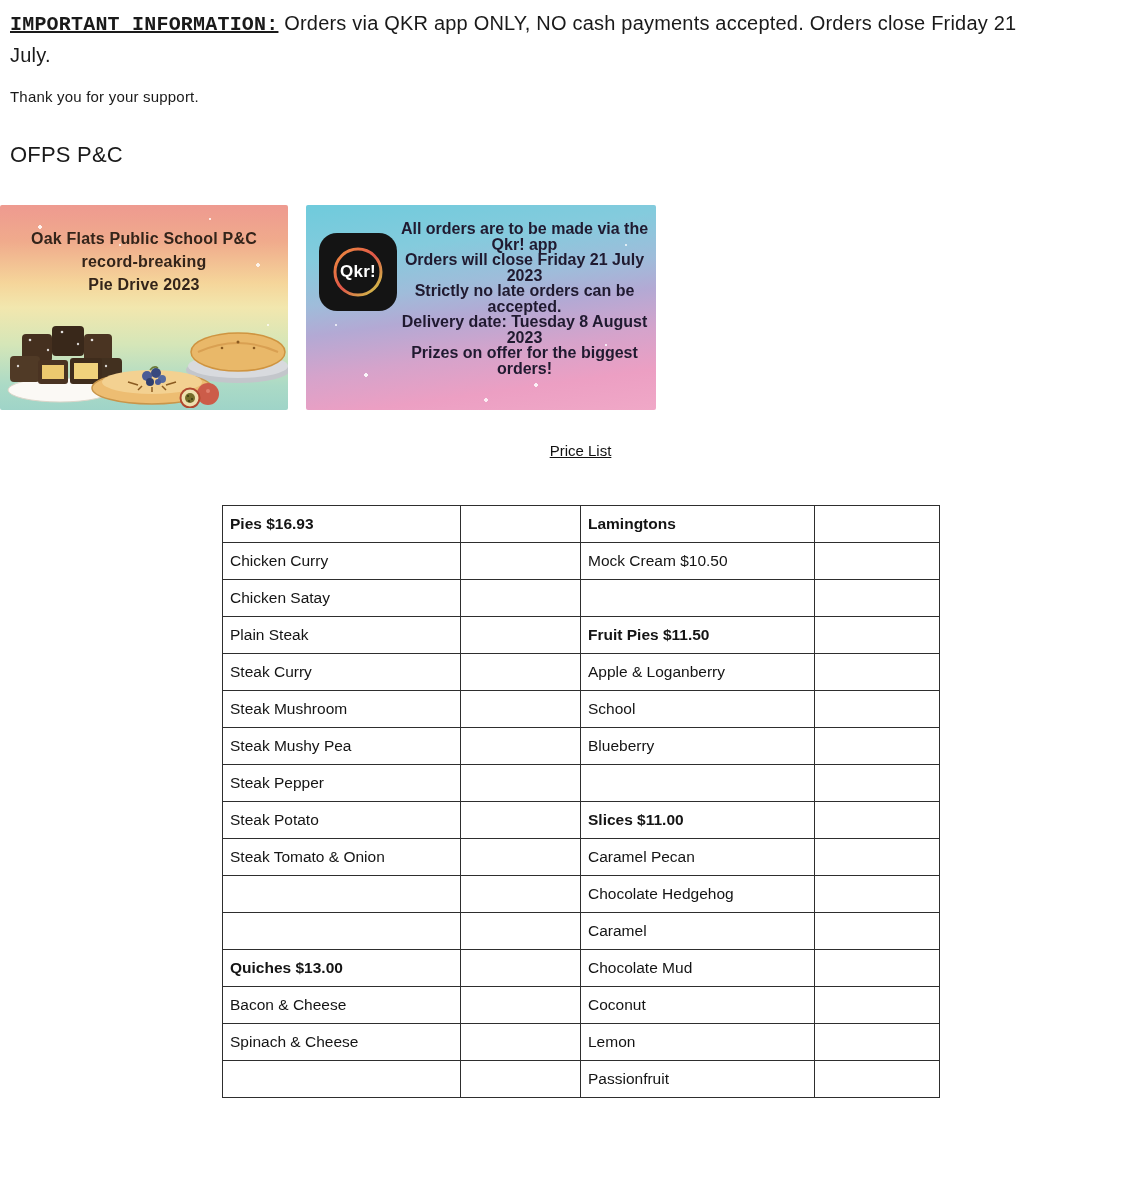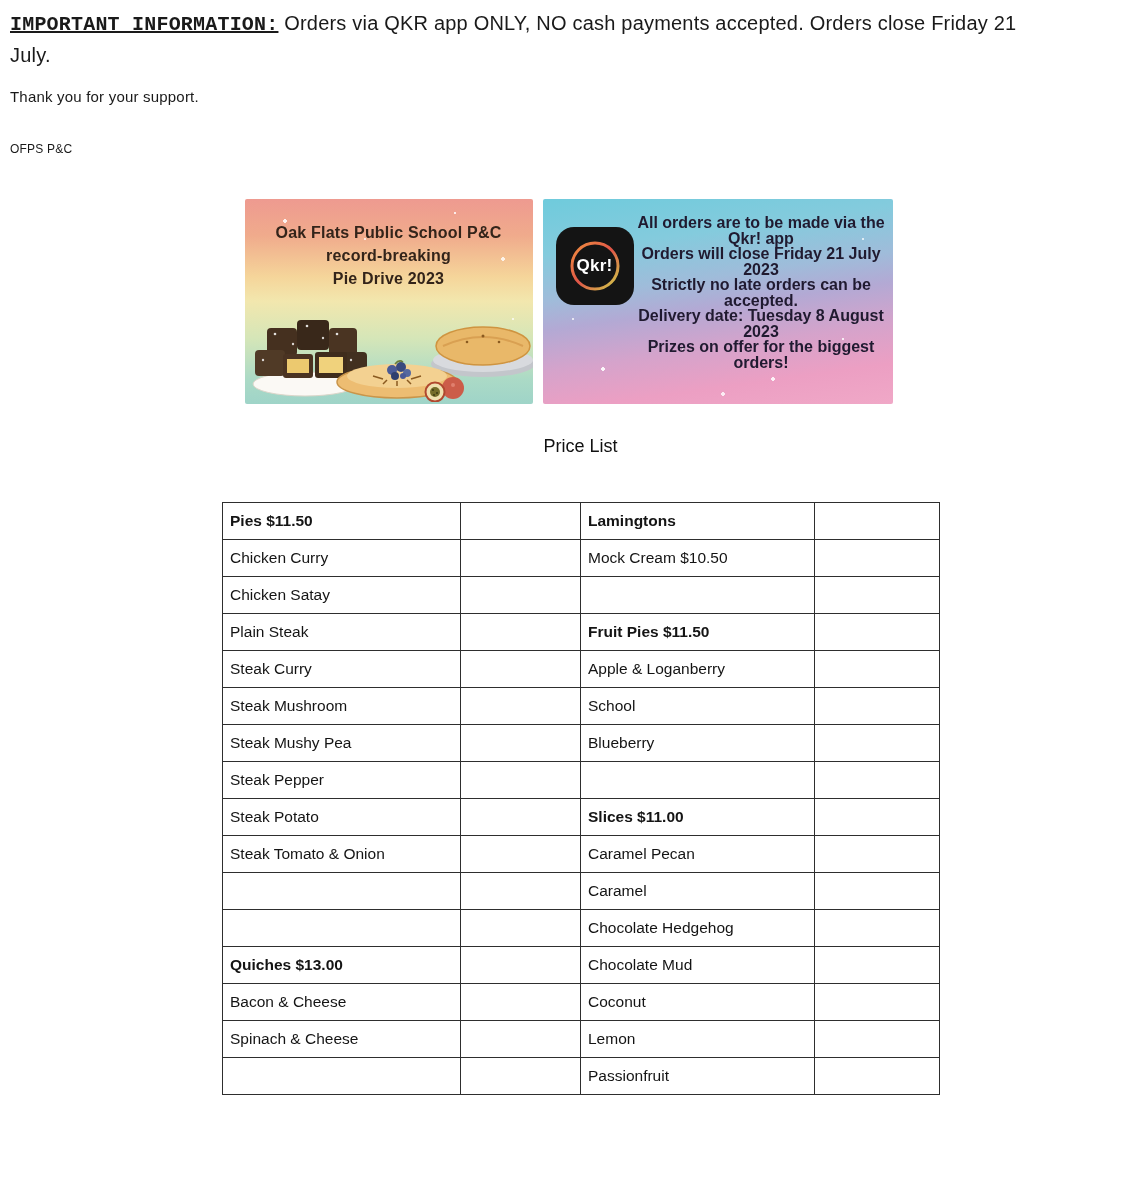--- a/index.html
+++ b/index.html
@@ -10,24 +10,24 @@
     font-family: "Liberation Sans", sans-serif;
     color: #1a1a1a;
     overflow: hidden;
   }
 
   
   .intro { margin: 8px 10px 0 10px; font-size: 20px; line-height: 30px; letter-spacing: 0.2px; }
   .b { font-weight: bold; font-family: Liberation Mono, monospace; }
   .u { text-decoration: underline; }
   .thanks  { margin: 12px 10px 0 10px; font-size: 15px; line-height: 30px; letter-spacing: 0.2px; }
-  .signoff { margin: 22px 10px 0 10px; font-size: 12px; line-height: 30px; letter-spacing: 0.2px; }
+  .signoff { margin: 28px 10px 0 10px; font-size: 22px; line-height: 30px; letter-spacing: 0.2px; }
 
   
-  .banner { display: flex; justify-content: center; gap: 10px; margin-top: 35px; }
+  .banner { display: flex; gap: 18px; margin-top: 35px; }
   .panel { height: 205px; position: relative; overflow: hidden; border-radius: 2px; }
 
   .panel-left {
     width: 288px;
     background-image:
       radial-gradient(3px 3px at 40px 22px,  rgba(255,255,255,.85) 60%, transparent 70%),
       radial-gradient(2px 2px at 210px 14px, rgba(255,255,255,.8) 60%, transparent 70%),
       radial-gradient(3px 3px at 258px 60px, rgba(255,255,255,.8) 60%, transparent 70%),
       radial-gradient(2px 2px at 120px 40px, rgba(255,255,255,.7) 60%, transparent 70%),
       radial-gradient(2px 2px at 268px 120px, rgba(255,255,255,.7) 60%, transparent 70%),
@@ -59,21 +59,21 @@
     color: #ffffff; font-weight: bold; font-size: 17px; letter-spacing: 0.3px;
   }
   .right-text {
     position: absolute; left: 89px; top: 16px; width: 259px;
     text-align: center; font-weight: bold;
     font-size: 16px; line-height: 15.5px; color: #201a30;
   }
 
   
   .price-title-wrap { width: 717px; margin: 32px 0 0 222px; text-align: center; }
-  .price-title { font-size: 18px; color: #111; }
+  .price-title { font-size: 15px; text-decoration: underline; color: #111; }
 
   table.price-table {
     border-collapse: collapse; table-layout: fixed;
     width: 717px; margin: 45px 0 0 222px;
   }
   .price-table td {
     border: 1.5px solid #2e2e2e;
     height: 37px;
     padding: 0 4px 0 7px;
     font-size: 15.5px;
@@ -192,21 +192,21 @@
 
   <table class="price-table">
     <colgroup>
       <col style="width:238px">
       <col style="width:120px">
       <col style="width:234px">
       <col style="width:125px">
     </colgroup>
     <tbody>
         <tr>
-          <td class="bold">Pies $11.50</td>
+          <td class="bold">Pies $16.93</td>
           <td></td>
           <td class="bold">Lamingtons</td>
           <td></td>
         </tr>
         <tr>
           <td>Chicken Curry</td>
           <td></td>
           <td>Mock Cream $10.50</td>
           <td></td>
         </tr>
@@ -254,27 +254,27 @@
         </tr>
         <tr>
           <td>Steak Tomato &amp; Onion</td>
           <td></td>
           <td>Caramel Pecan</td>
           <td></td>
         </tr>
         <tr>
           <td></td>
           <td></td>
+          <td>Chocolate Hedgehog</td>
+          <td></td>
+        </tr>
+        <tr>
+          <td></td>
+          <td></td>
           <td>Caramel</td>
-          <td></td>
-        </tr>
-        <tr>
-          <td></td>
-          <td></td>
-          <td>Chocolate Hedgehog</td>
           <td></td>
         </tr>
         <tr>
           <td class="bold">Quiches $13.00</td>
           <td></td>
           <td>Chocolate Mud</td>
           <td></td>
         </tr>
         <tr>
           <td>Bacon &amp; Cheese</td>

